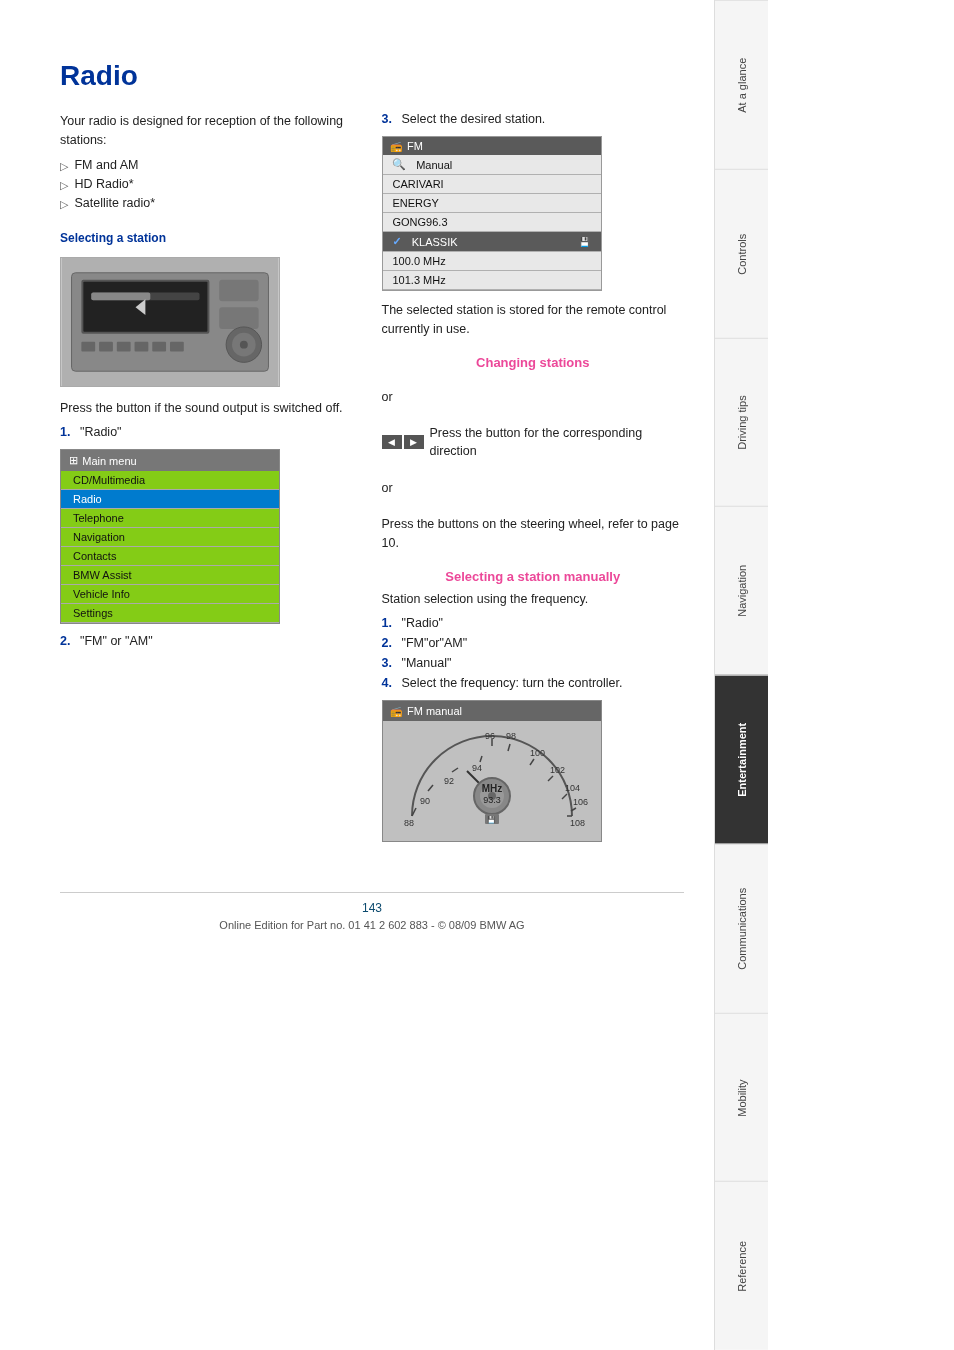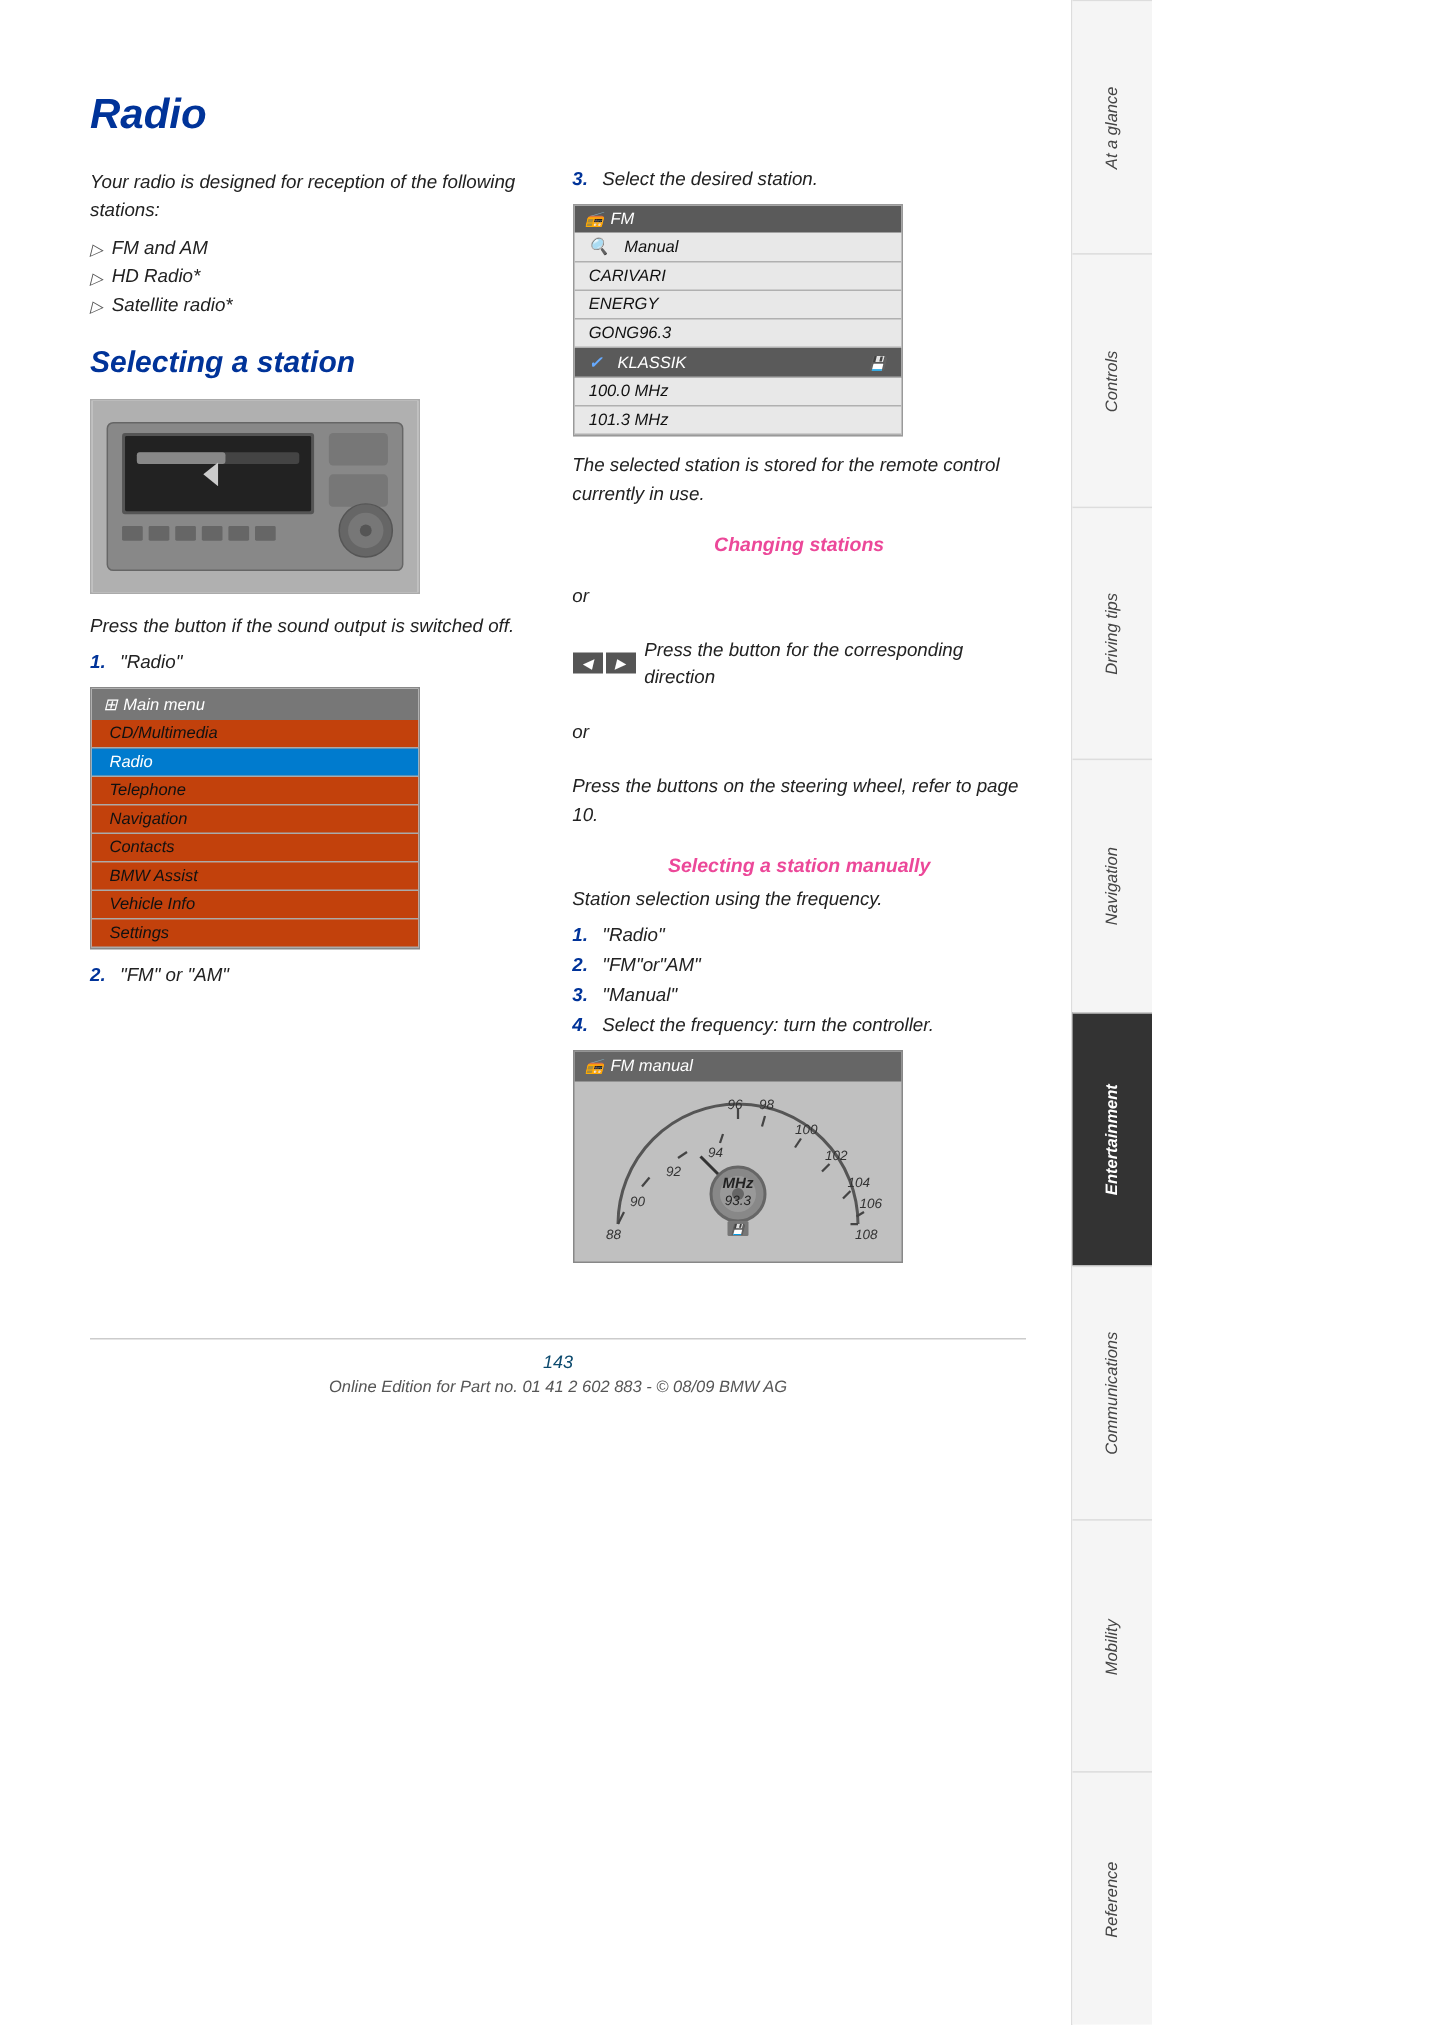--- a/index.html
+++ b/index.html
@@ -10,21 +10,20 @@
       font-family: Arial, Helvetica, sans-serif;
       font-size: 13px;
       color: #222;
       position: relative;
     }
 
     .page-container {
       display: flex;
       width: 768px;
       min-height: 1350px;
-      font-style: italic;
     }
 
     
     .main-content {
       flex: 1;
       padding: 60px 30px 40px 60px;
       max-width: 900px;
     }
 
     
@@ -75,21 +74,21 @@
       flex: 1;
       max-width: 340px;
     }
 
     .col-right {
       flex: 1;
     }
 
     
     .section-heading {
-      font-size: 20px;
+      font-size: 12px;
       font-weight: bold;
       color: #003399;
       margin-bottom: 12px;
       margin-top: 20px;
     }
 
     .sub-heading {
       font-size: 13px;
       font-weight: bold;
       color: #ec4899;
@@ -212,21 +211,21 @@
       padding: 4px 8px;
       display: flex;
       align-items: center;
       gap: 4px;
     }
 
     .menu-item {
       padding: 3px 12px;
       font-size: 11px;
       color: #111;
-      background: #c2410c;
+      background: #84cc16;
       border-bottom: 1px solid #aaa;
     }
 
     .menu-item.highlighted {
       background: #007bce;
       color: #fff;
     }
 
     
     .dir-buttons {

